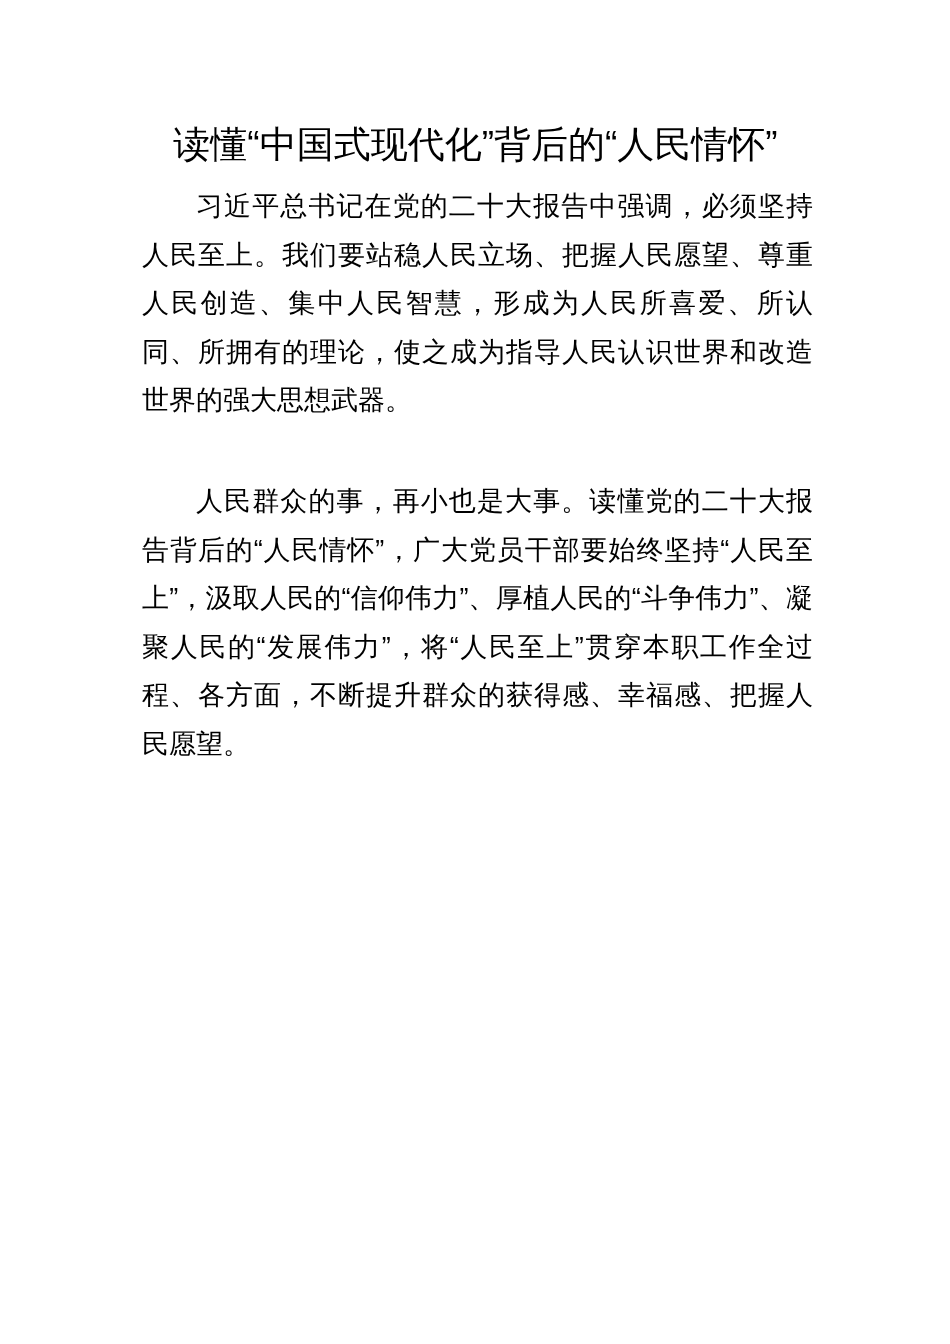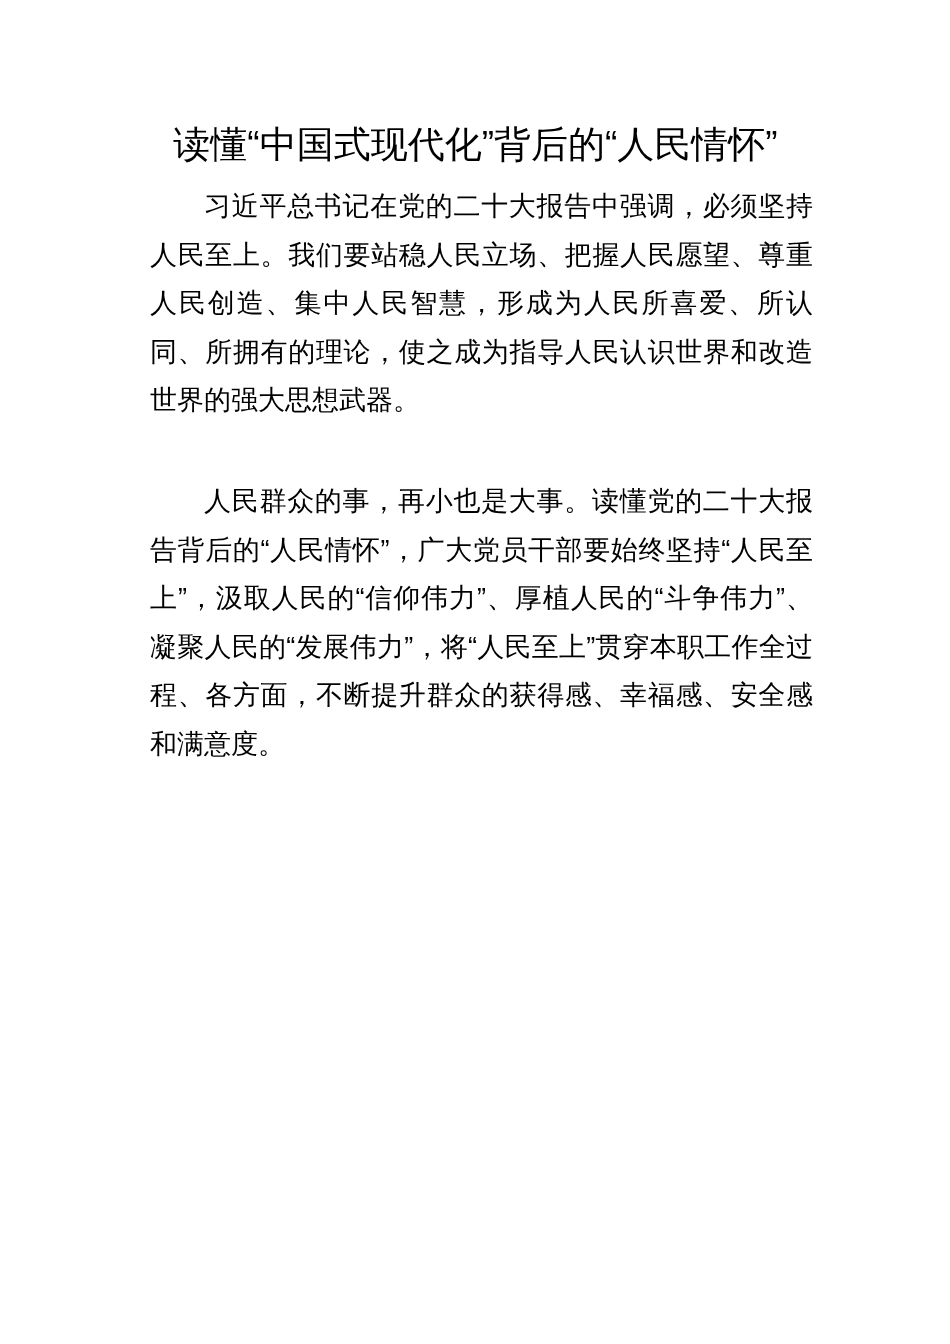--- a/index.html
+++ b/index.html
@@ -28,28 +28,28 @@
     text-align: center;
     margin: 0 0 12px 0;
     letter-spacing: 0;
     line-break: strict;
   }
   .doc-para {
     font-size: 27px;
     line-height: 48.6px;
     text-align: justify;
     text-indent: 2em;
-    margin: 0 0 52px 12px;
+    margin: 0 0 52px 4px;
     line-break: strict;
     word-break: normal;
   }
   .doc-para:last-child {
     margin-bottom: 0;
   }
 </style>
 </head>
 <body>
 
 <div class="doc-page">
   <h1 class="doc-title">读懂“中国式现代化”背后的“人民情怀”</h1>
   <p class="doc-para">习近平总书记在党的二十大报告中强调，必须坚持人民至上。我们要站稳人民立场、把握人民愿望、尊重人民创造、集中人民智慧，形成为人民所喜爱、所认同、所拥有的理论，使之成为指导人民认识世界和改造世界的强大思想武器。</p>
-  <p class="doc-para">人民群众的事，再小也是大事。读懂党的二十大报告背后的“人民情怀”，广大党员干部要始终坚持“人民至上”，汲取人民的“信仰伟力”、厚植人民的“斗争伟力”、凝聚人民的“发展伟力”，将“人民至上”贯穿本职工作全过程、各方面，不断提升群众的获得感、幸福感、安全感和满意度。</p>
+  <p class="doc-para">人民群众的事，再小也是大事。读懂党的二十大报告背后的“人民情怀”，广大党员干部要始终坚持“人民至上”，汲取人民的“信仰伟力”、厚植人民的“斗争伟力”、凝聚人民的“发展伟力”，将“人民至上”贯穿本职工作全过程、各方面，不断提升群众的获得感、幸福感、把握人民愿望。</p>
 </div>
 
 </body></html>

